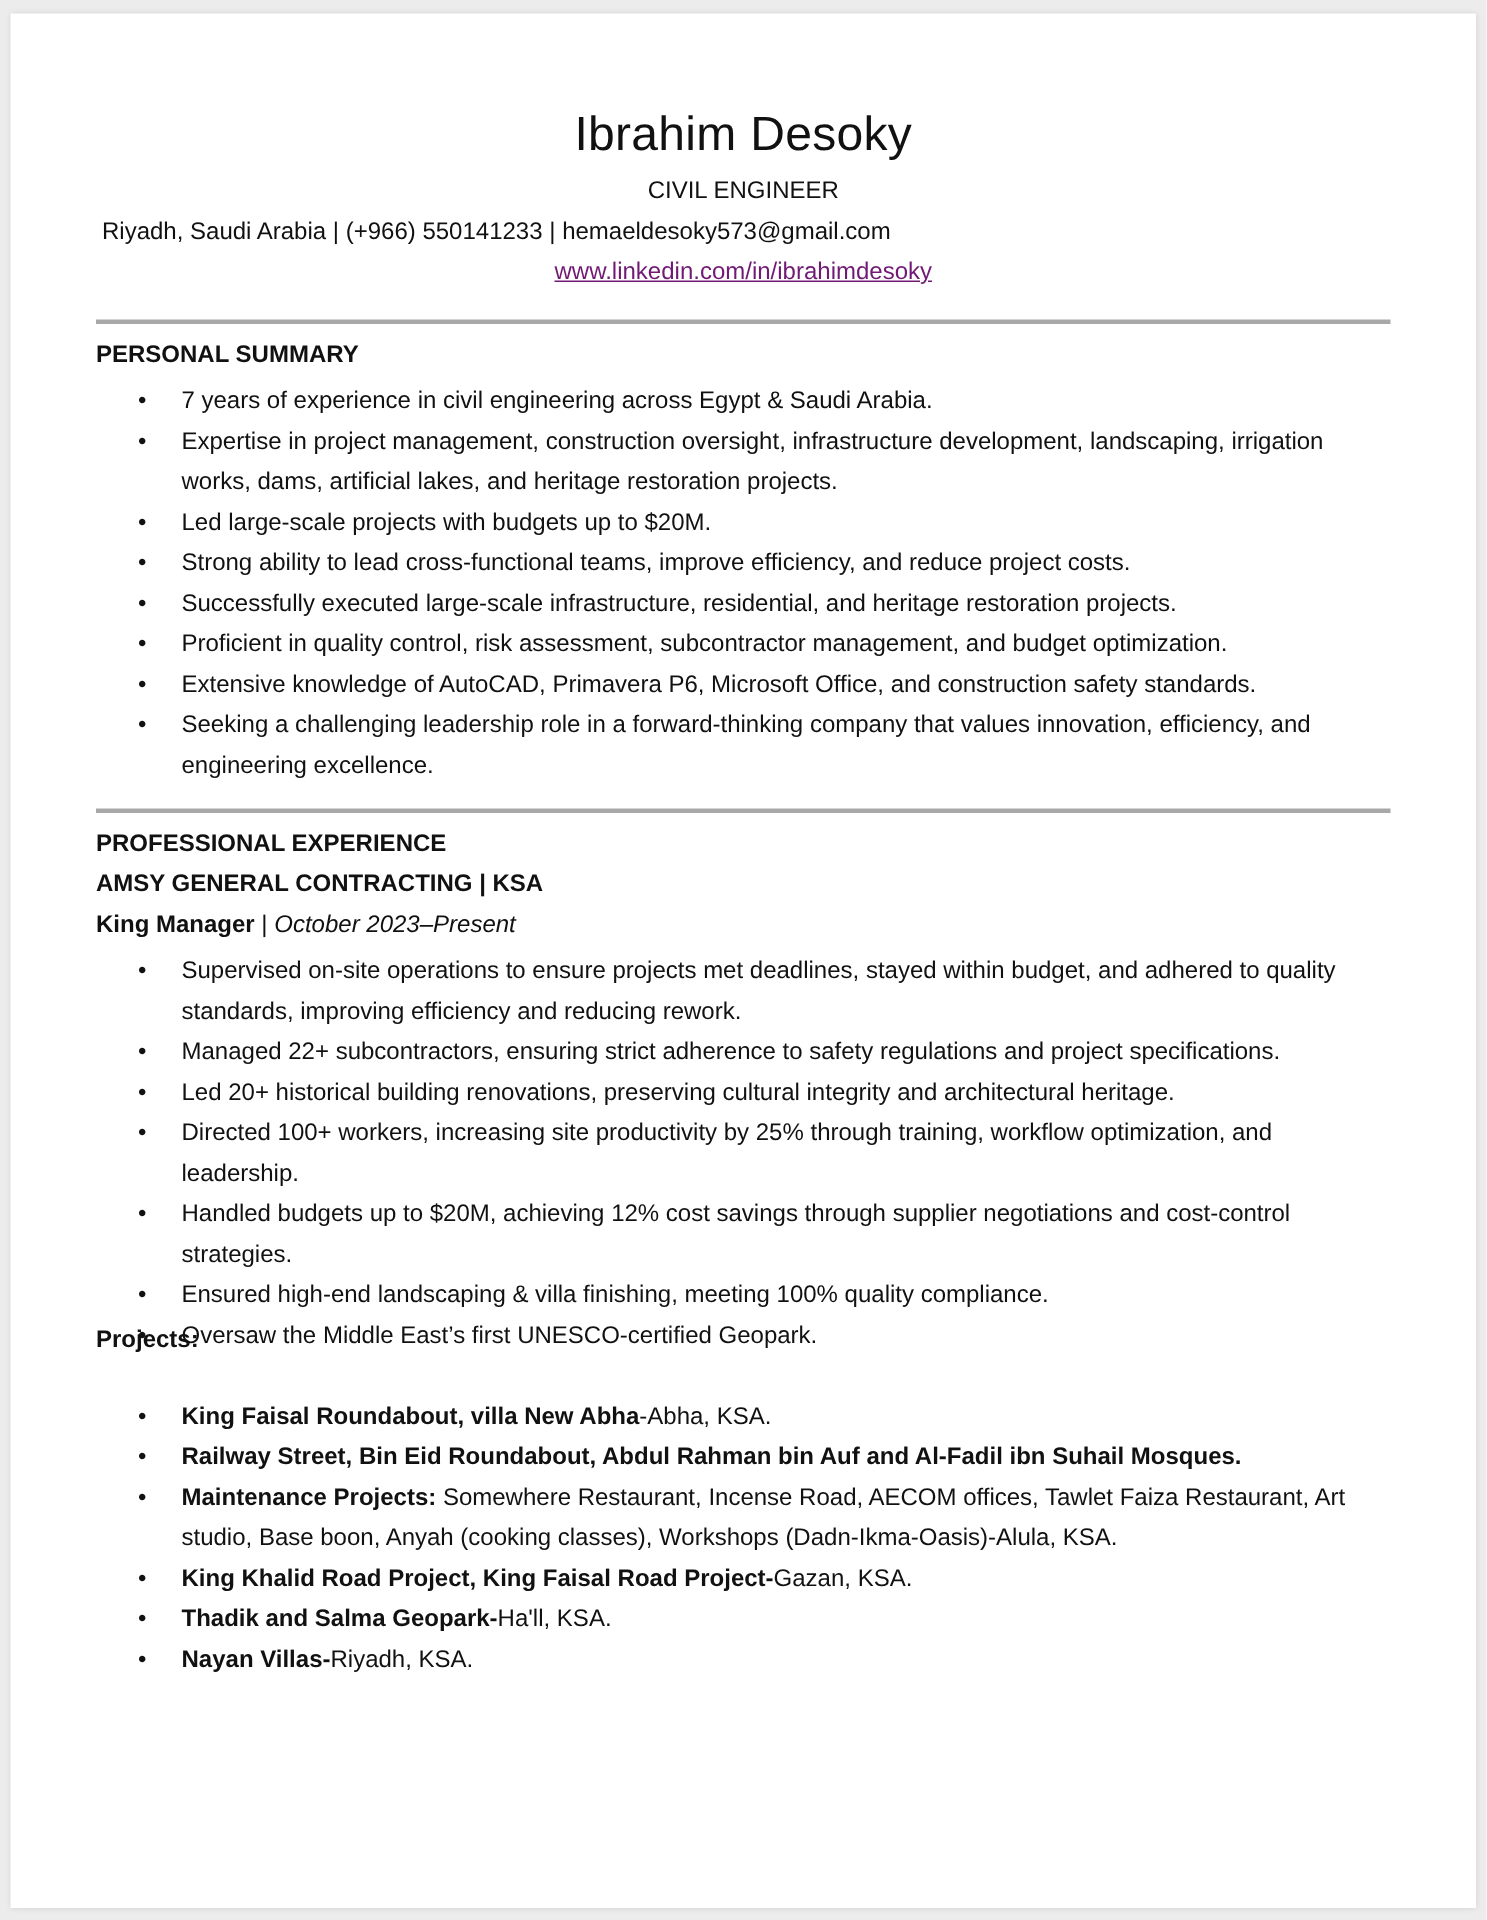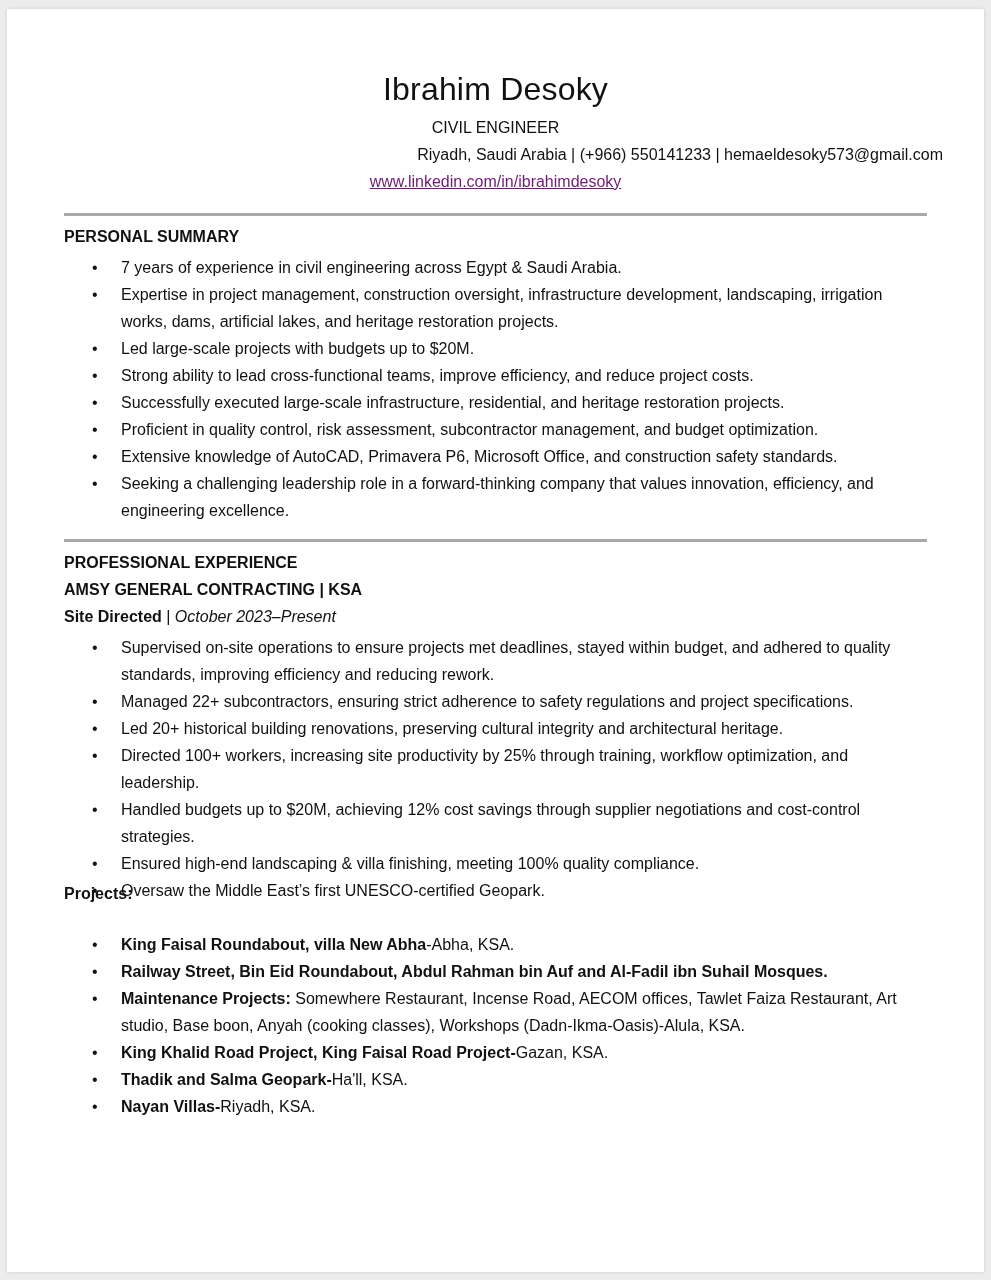--- a/index.html
+++ b/index.html
@@ -26,22 +26,22 @@
   .name {
     position: absolute; left: 0; width: 863px; top: 62px;
     text-align: center;
     font-size: 32px; font-weight: normal; letter-spacing: 0.2px;
   }
   .title {
     position: absolute; left: 0; width: 863px; top: 110px;
     text-align: center; font-size: 16px;
   }
   .contact {
-    position: absolute; left: 16px; width: 863px; top: 137px;
-    text-align: right; font-size: 16px;
+    position: absolute; left: 4px; width: 863px; top: 137px;
+    text-align: left; font-size: 16px;
   }
   .linkedin {
     position: absolute; left: 0; width: 863px; top: 164px;
     text-align: center; font-size: 16px;
   }
   .linkedin a { color: #701a75; text-decoration: underline; }
   .rule {
     position: absolute; left: 0; width: 863px; height: 3px;
     background: #a8a8a8;
   }
@@ -90,21 +90,21 @@
         <li><span class="dot">•</span><span>Proficient in quality control, risk assessment, subcontractor management, and budget optimization.</span></li>
         <li><span class="dot">•</span><span>Extensive knowledge of AutoCAD, Primavera P6, Microsoft Office, and construction safety standards.</span></li>
         <li><span class="dot">•</span><span>Seeking a challenging leadership role in a forward-thinking company that values innovation, efficiency, and engineering excellence.</span></li>
       </ul>
 
     <div class="rule" style="top:530px;"></div>
 
     <div class="sec-head" style="top:545px;">PROFESSIONAL EXPERIENCE</div>
     <div class="sec-head" style="top:572px;">AMSY GENERAL CONTRACTING | KSA</div>
     <div class="line" style="top:599px;">
-      <b>Site Directed</b><span> | </span><i>October 2023–Present</i>
+      <b>King Manager</b><span> | </span><i>October 2023–Present</i>
     </div>
     <ul class="bullets" id="exp-list" style="top:625px;">
         <li><span class="dot">•</span><span>Supervised on-site operations to ensure projects met deadlines, stayed within budget, and adhered to quality standards, improving efficiency and reducing rework.</span></li>
         <li><span class="dot">•</span><span>Managed 22+ subcontractors, ensuring strict adherence to safety regulations and project specifications.</span></li>
         <li><span class="dot">•</span><span>Led 20+ historical building renovations, preserving cultural integrity and architectural heritage.</span></li>
         <li><span class="dot">•</span><span>Directed 100+ workers, increasing site productivity by 25% through training, workflow optimization, and leadership.</span></li>
         <li><span class="dot">•</span><span>Handled budgets up to $20M, achieving 12% cost savings through supplier negotiations and cost-control strategies.</span></li>
         <li><span class="dot">•</span><span>Ensured high-end landscaping &amp; villa finishing, meeting 100% quality compliance.</span></li>
         <li><span class="dot">•</span><span>Oversaw the Middle East’s first UNESCO-certified Geopark.</span></li>
       </ul>

